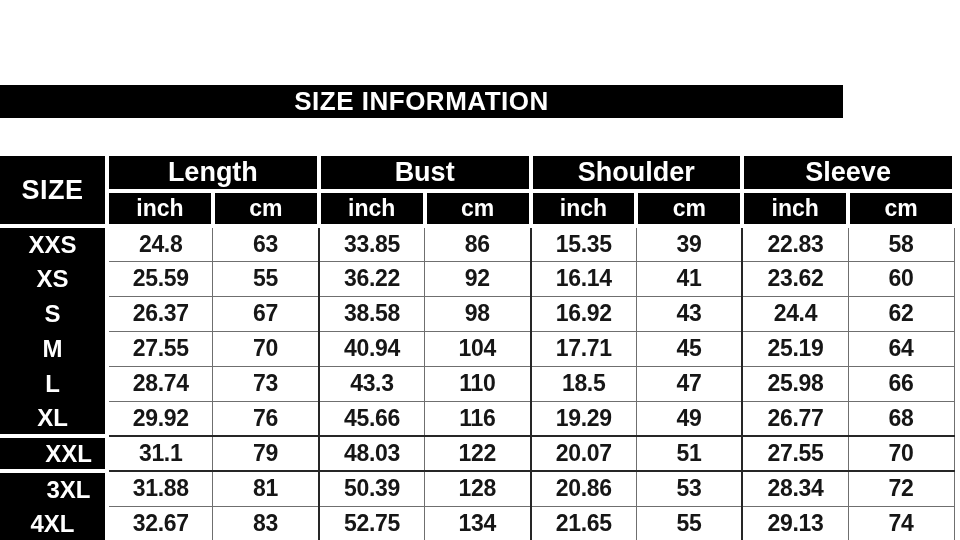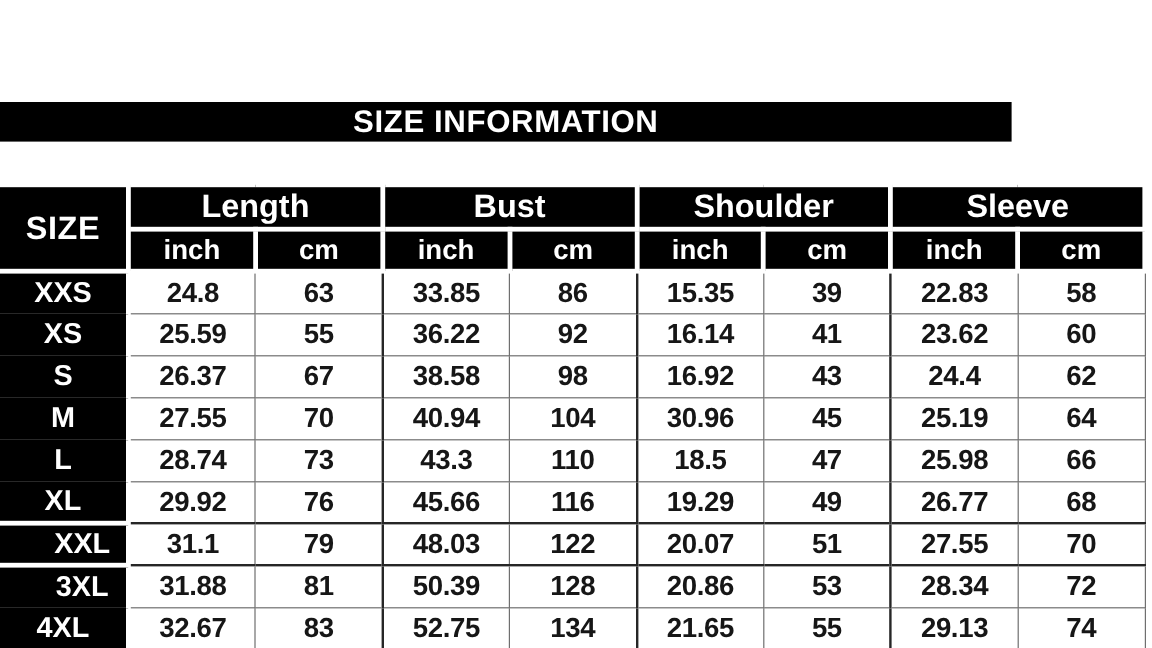--- a/index.html
+++ b/index.html
@@ -143,21 +143,21 @@
           <td class="val-cell">43</td>
           <td class="val-cell group-start">24.4</td>
           <td class="val-cell">62</td>
         </tr>
         <tr>
           <td class="size-cell">M</td>
           <td class="val-cell">27.55</td>
           <td class="val-cell">70</td>
           <td class="val-cell group-start">40.94</td>
           <td class="val-cell">104</td>
-          <td class="val-cell group-start">30.96</td>
+          <td class="val-cell group-start">17.71</td>
           <td class="val-cell">45</td>
           <td class="val-cell group-start">25.19</td>
           <td class="val-cell">64</td>
         </tr>
         <tr>
           <td class="size-cell">L</td>
           <td class="val-cell">28.74</td>
           <td class="val-cell">73</td>
           <td class="val-cell group-start">43.3</td>
           <td class="val-cell">110</td>

